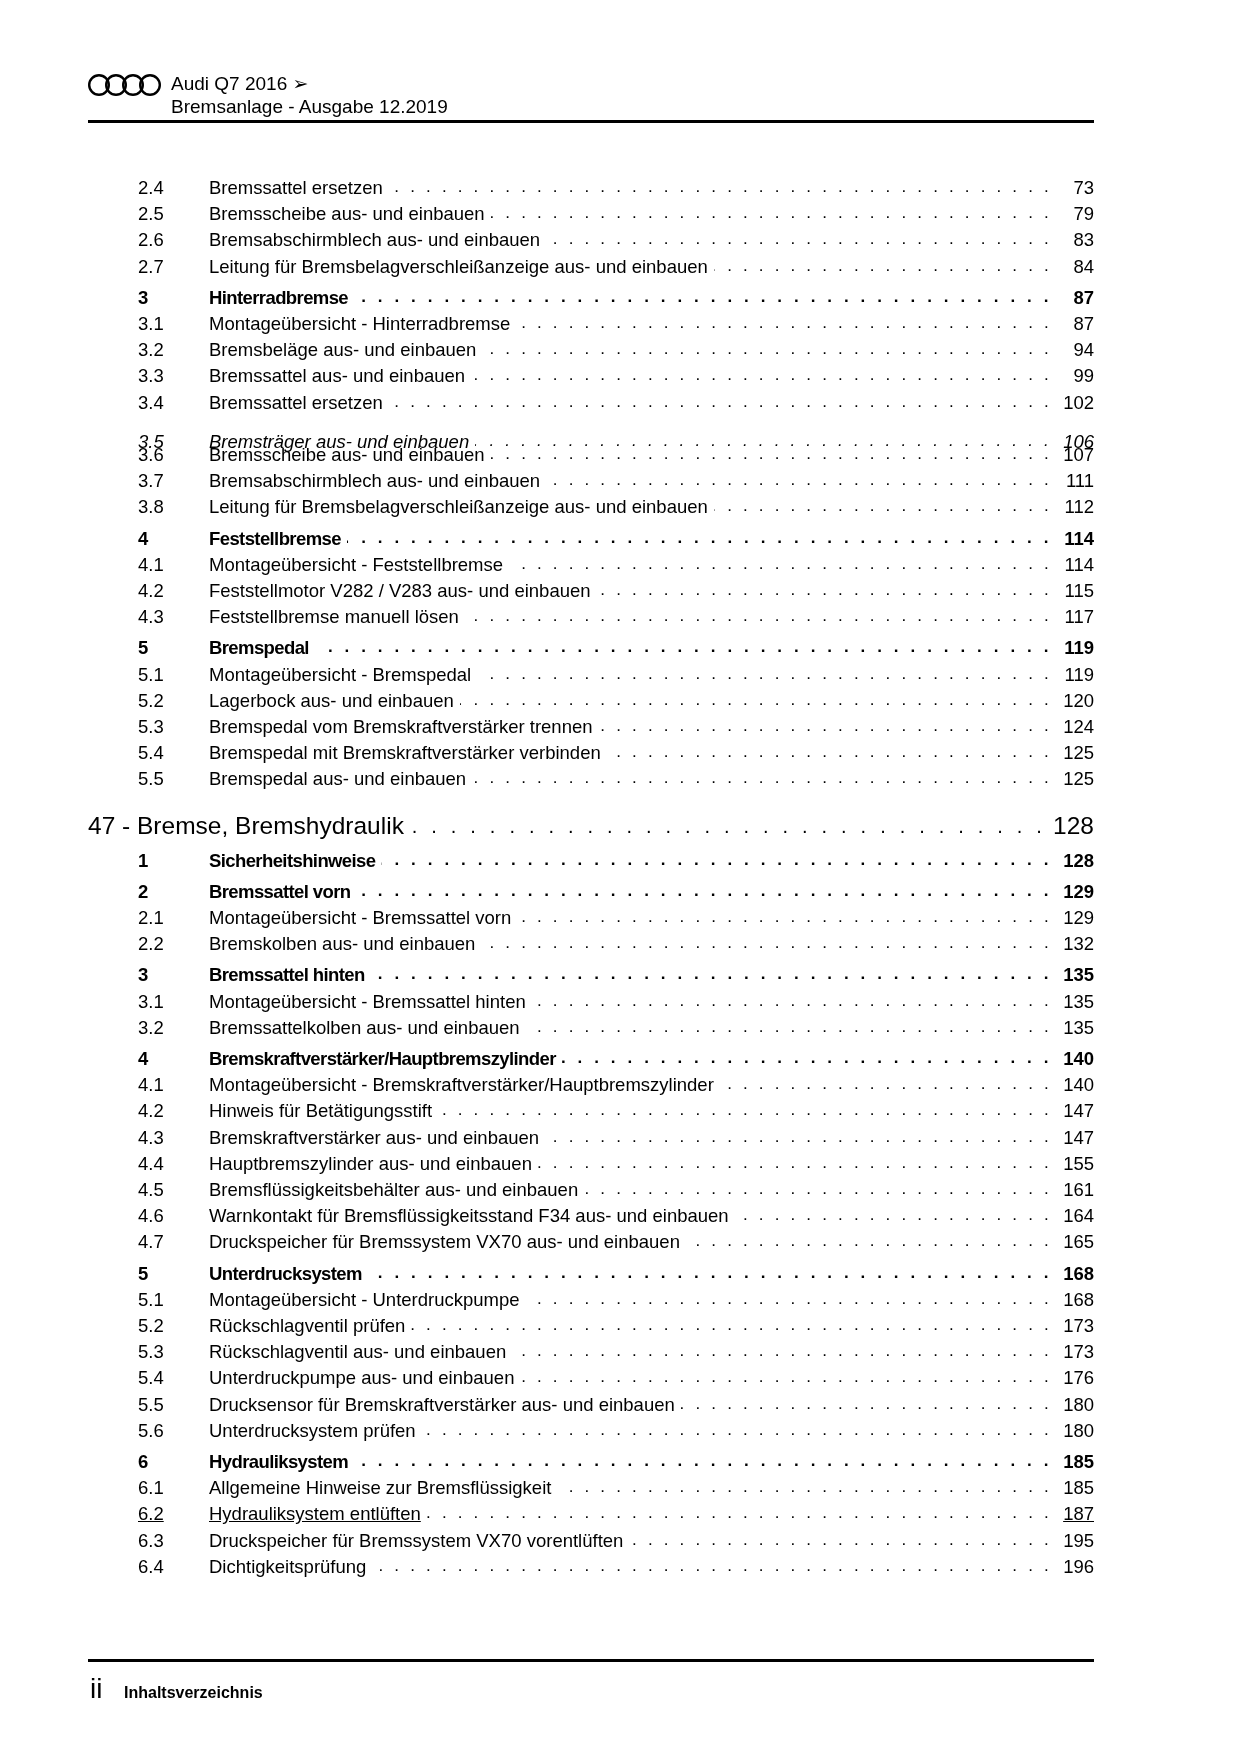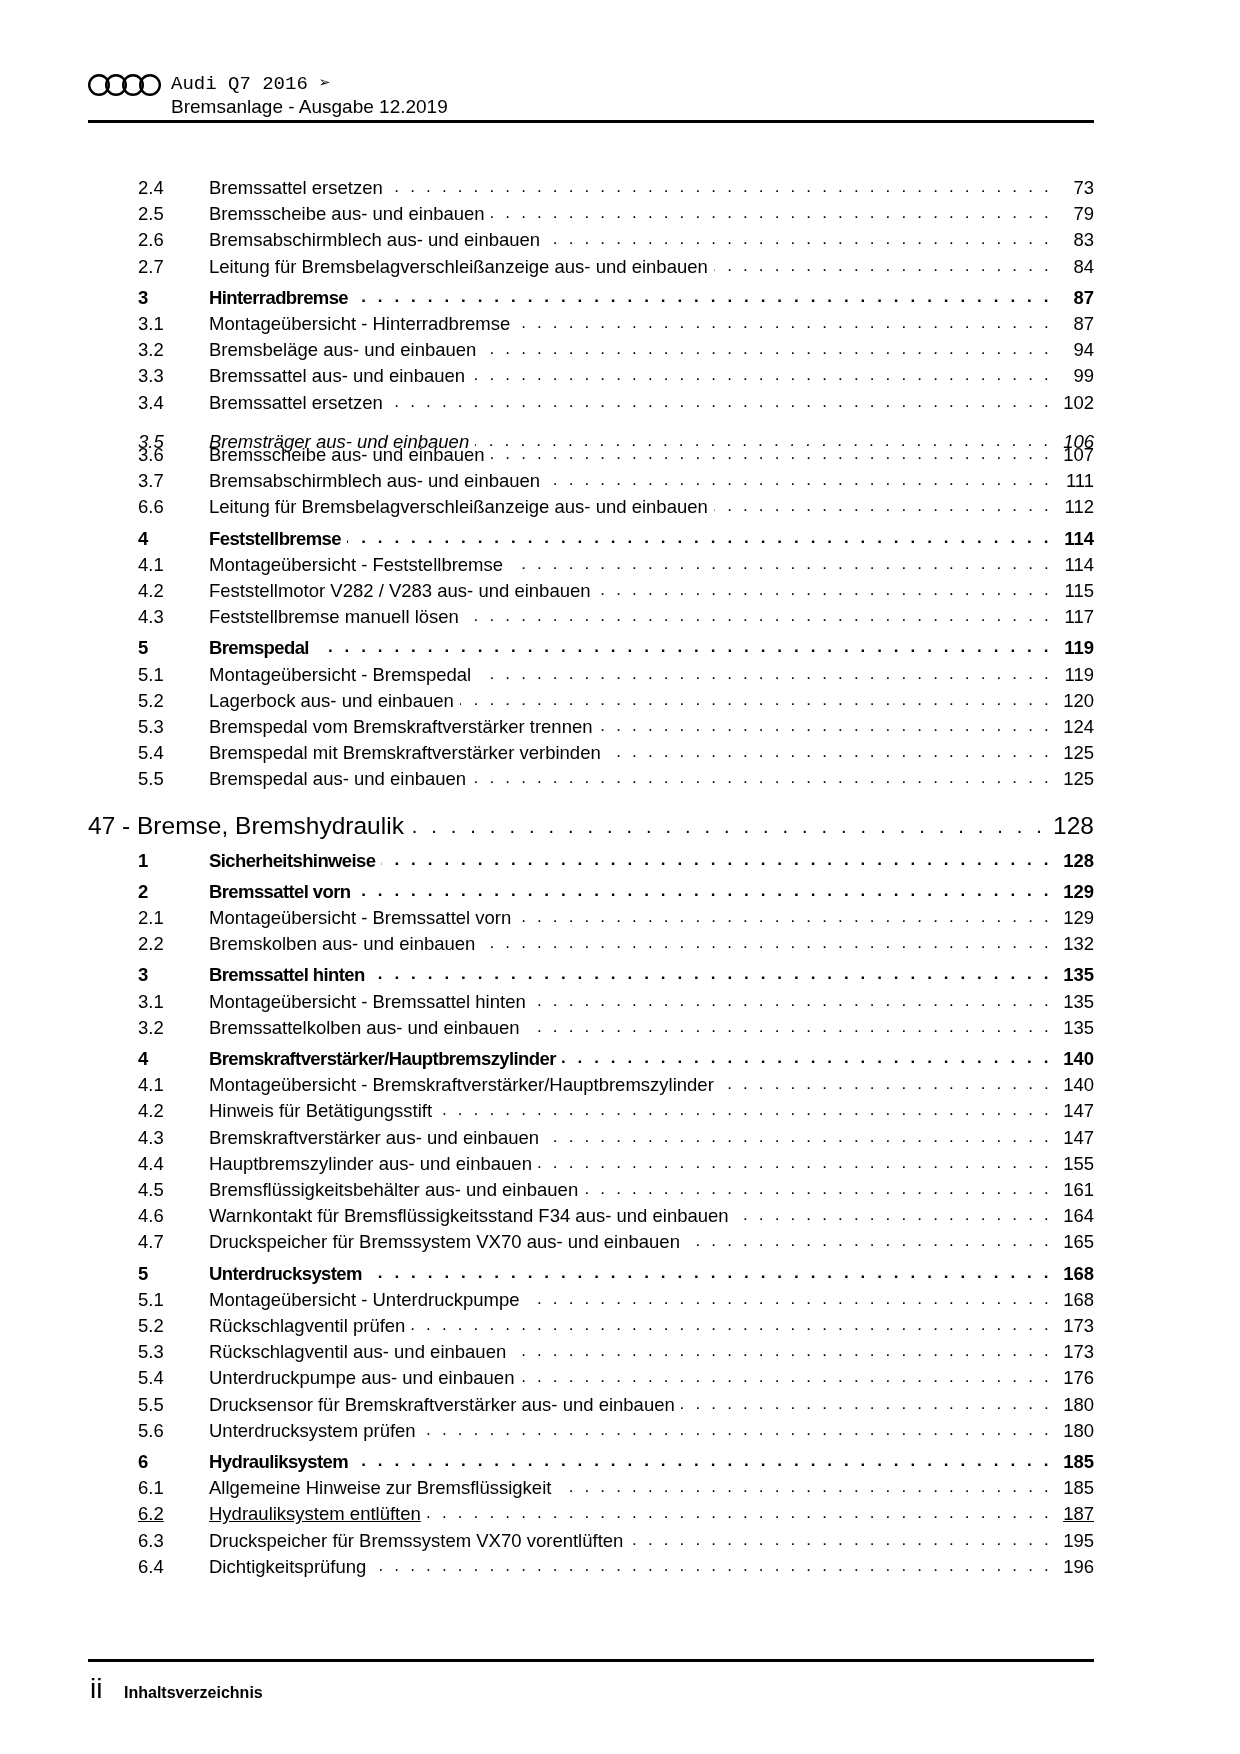--- a/index.html
+++ b/index.html
@@ -1,19 +1,19 @@
 <!DOCTYPE html>
 <html><head>
 <meta charset="utf-8">
 <style>
   html, body { margin:0; padding:0; background:#ffffff; }
   body { width:1240px; height:1754px; position:relative; overflow:hidden;
          font-family:"Liberation Sans", sans-serif; color:#000; }
   .hdr-logo { position:absolute; left:88px; top:73px; width:74px; height:24px; }
-  .hdr-title { position:absolute; left:171px; top:73px; font-size:19px; line-height:22px; white-space:nowrap;font-family:Liberation Mono, monospace; }
+  .hdr-title { position:absolute; left:171px; top:73px; font-size:19px; line-height:22px; white-space:nowrap; }
   .hdr-sub { position:absolute; left:171px; top:96px; font-size:19px; line-height:22px; white-space:nowrap; }
   .hdr-rule { position:absolute; left:88px; top:120px; width:1006px; height:3px; background:#000; }
   .toc { position:absolute; left:0; top:0; width:1240px; }
   .row { position:absolute; left:138px; width:956px; height:26px; display:flex; align-items:center;
          font-size:18.5px; white-space:nowrap; }
   .row .num { width:71px; flex:none; }
   .row .title { flex:none; padding-right:6px; }
   .row .leader { flex:1; overflow:hidden; height:26px; position:relative; }
   .row .leader::before { content:". . . . . . . . . . . . . . . . . . . . . . . . . . . . . . . . . . . . . . . . . . . . . . . . . . . . . . . . . . . . . . . . . . . . . . . . . . . . . . . . . . . . . . . . . . . . . . . . . . . . . ";
         position:absolute; right:0; top:2px; letter-spacing:3.2px; font-size:17px; }
@@ -113,21 +113,21 @@
       <span class="leader"></span>
       <span class="page">107</span>
     </div>
     <div class="row entry" style="top: 468.2px;">
       <span class="num">3.7</span>
       <span class="title">Bremsabschirmblech aus- und einbauen</span>
       <span class="leader"></span>
       <span class="page">111</span>
     </div>
     <div class="row entry" style="top: 494.4px;">
-      <span class="num">6.6</span>
+      <span class="num">3.8</span>
       <span class="title">Leitung für Bremsbelagverschleißanzeige aus- und einbauen</span>
       <span class="leader"></span>
       <span class="page">112</span>
     </div>
     <div class="row major" style="top: 525.6px;">
       <span class="num">4</span>
       <span class="title">Feststellbremse</span>
       <span class="leader"></span>
       <span class="page">114</span>
     </div>

